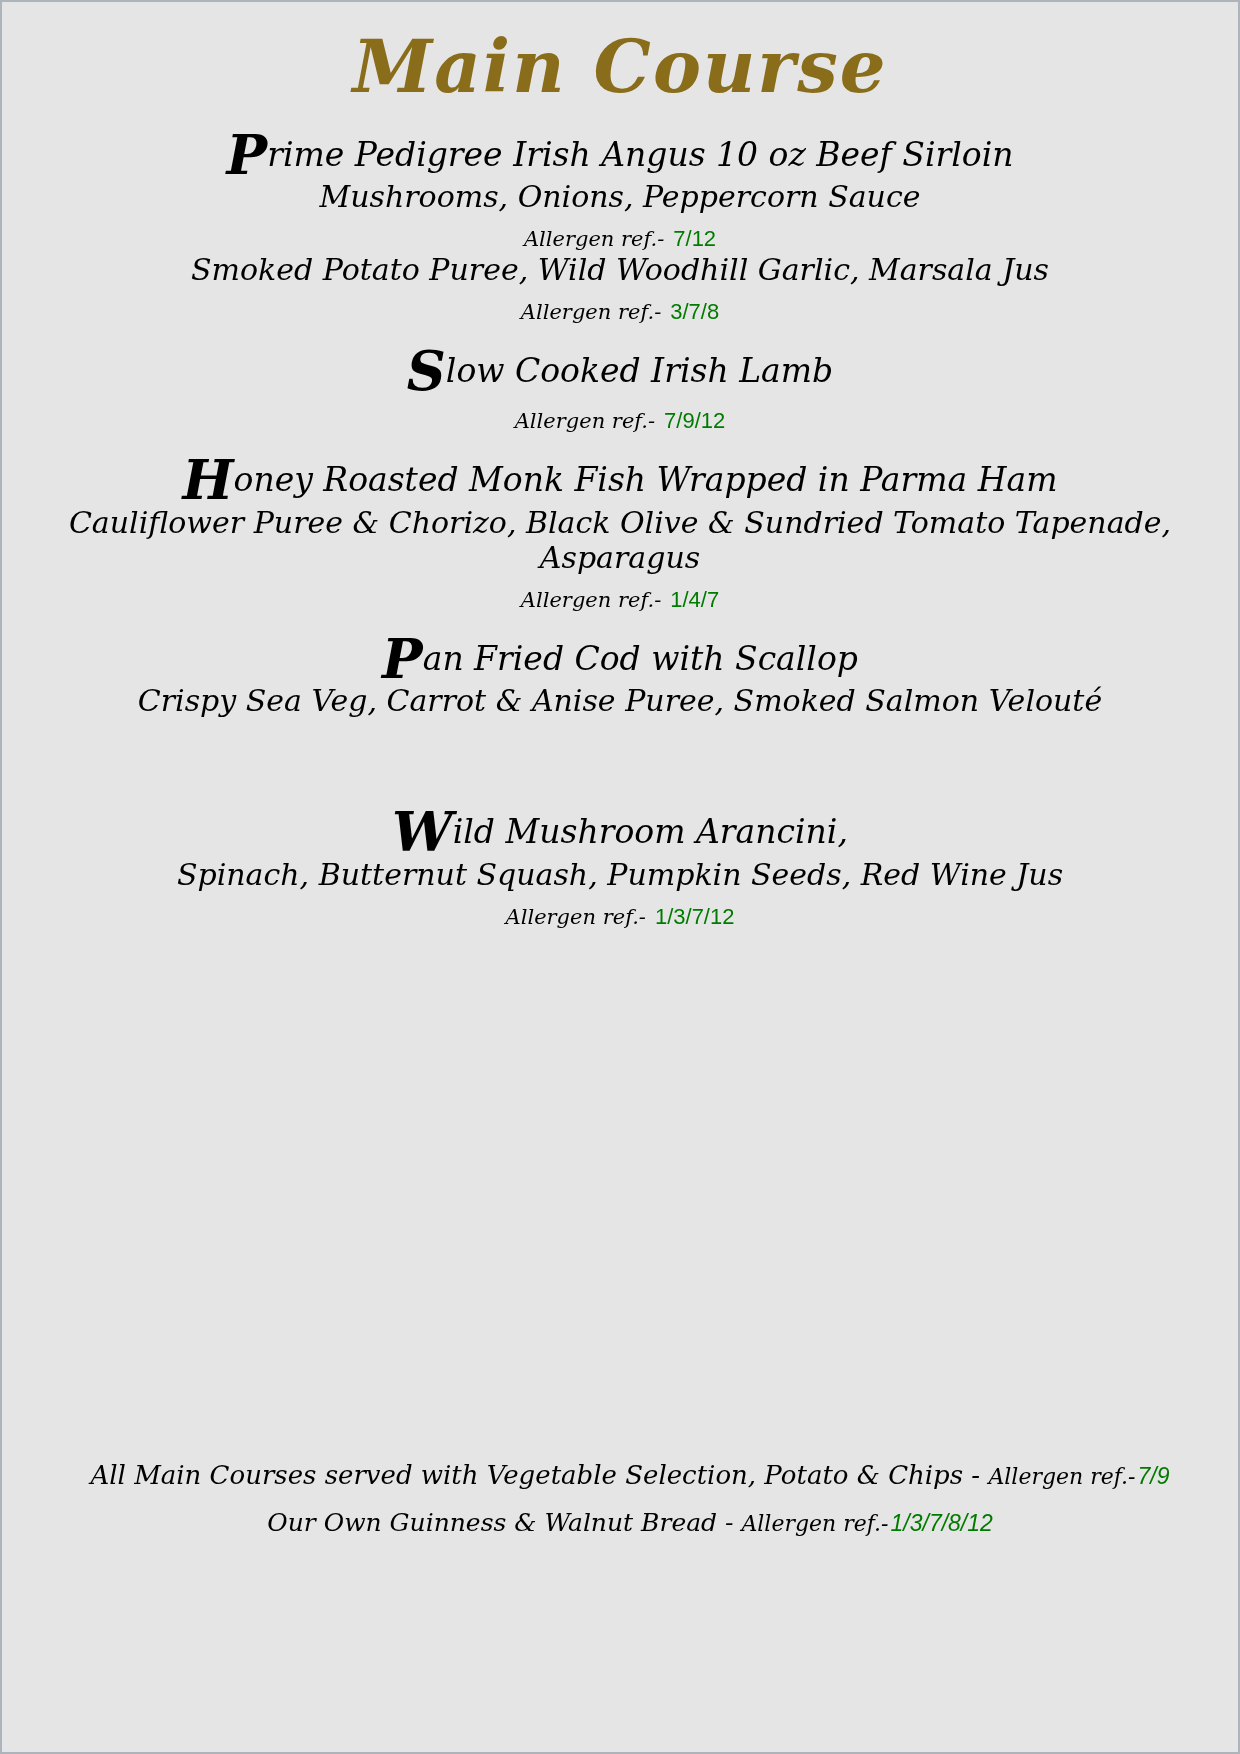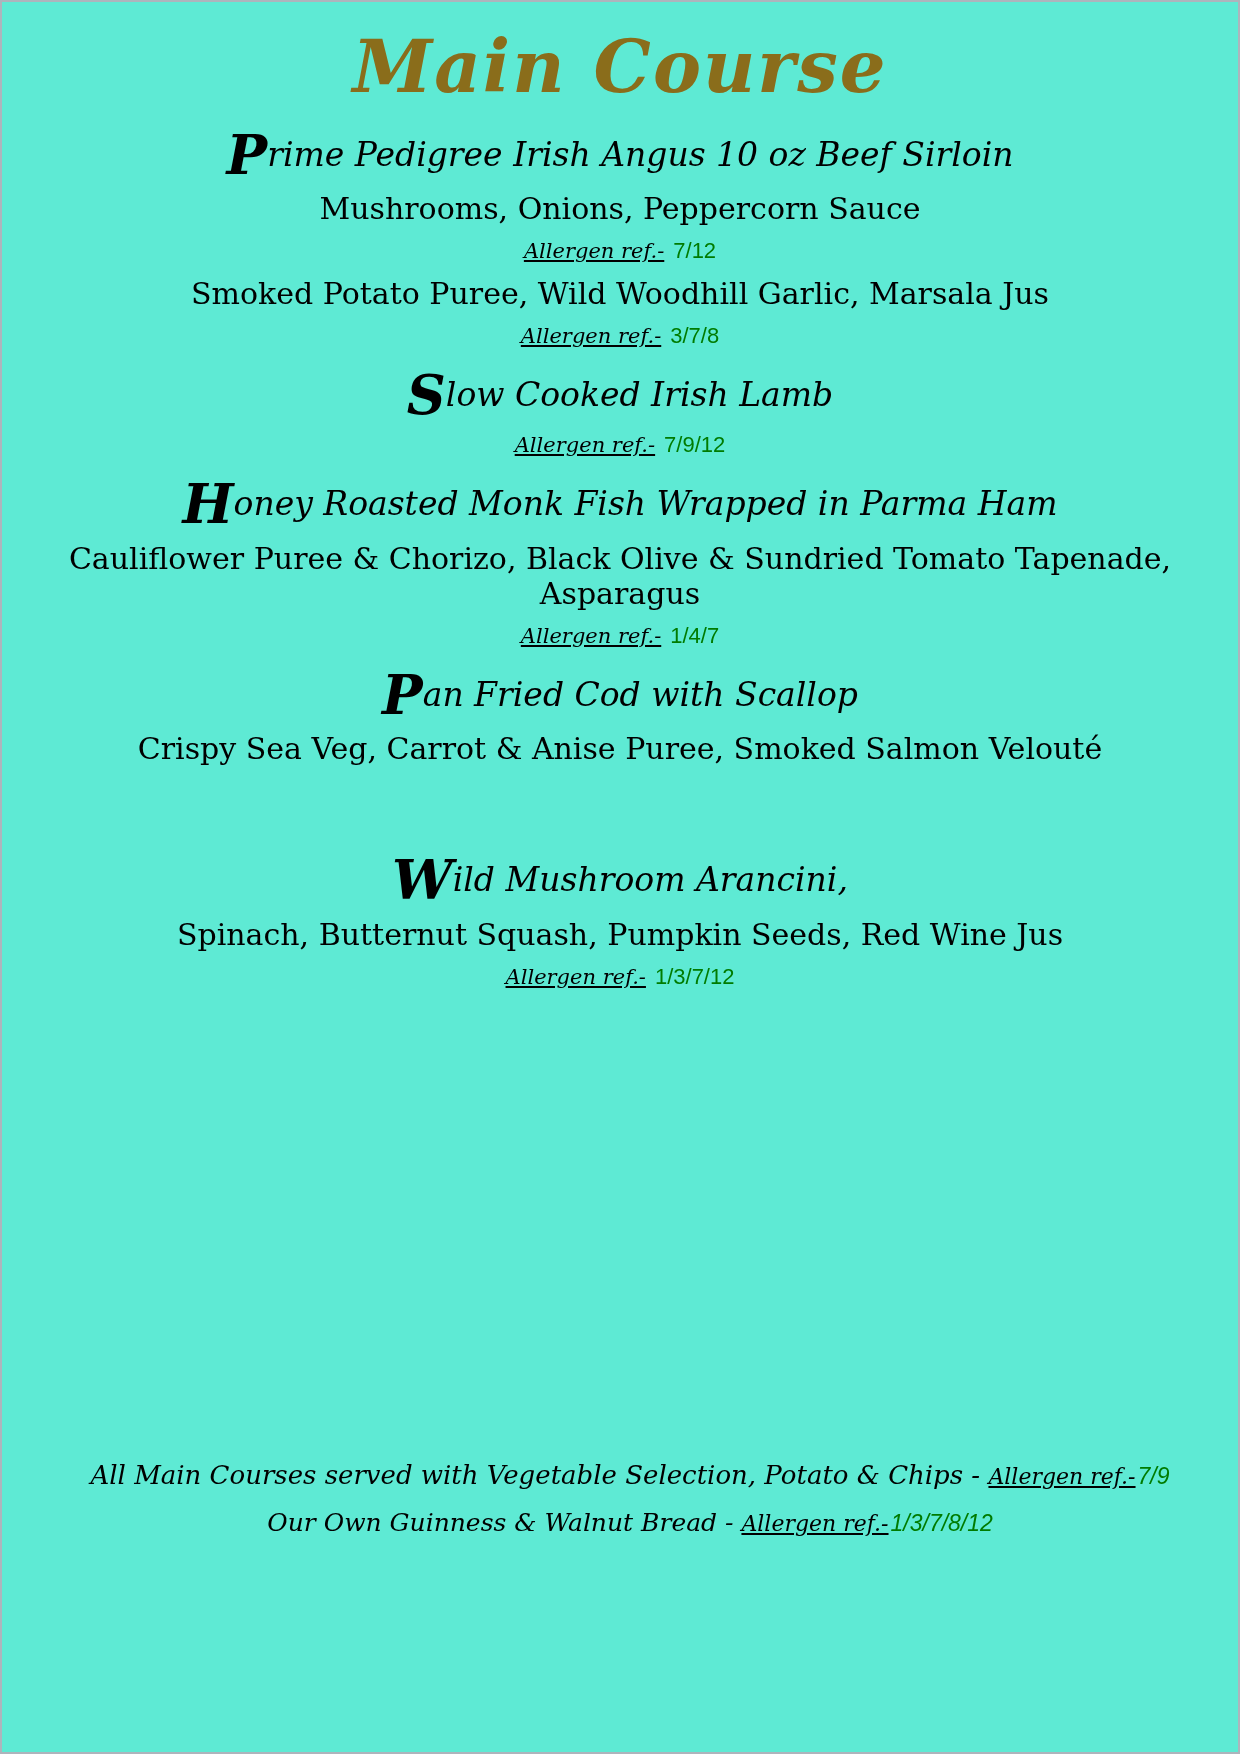--- a/index.html
+++ b/index.html
@@ -1,21 +1,21 @@
 <!DOCTYPE html>
 <html><head>
 <meta charset="utf-8">
 <style>
   html, body { margin: 0; padding: 0; background: #fff; }
   .page {
     position: relative;
     width: 1240px;
     height: 1754px;
     box-sizing: border-box;
-    background: #5eead4;
+    background: #e5e5e5;
     border: 2px solid #aeb4bc;
     overflow: hidden;
     font-family: "DejaVu Serif", serif;
     color: #000000;
     text-align: center;
   }
   .menu-title {
     margin-top: 24px;
     font-size: 72px;
     font-style: italic;
@@ -31,28 +31,27 @@
     font-style: italic;
     line-height: 1.15;
   }
   .item-initial {
     font-size: 54px;
     line-height: 0.9;
     vertical-align: -8px;
     font-weight: bold;
   }
   .item-desc {
-    margin-top: 12px;
     font-size: 30px;
+    font-style: italic;
   }
   .item-allergen { margin-top: 12px; }
   .allergen-label {
     font-size: 21px;
     font-style: italic;
-    text-decoration: underline;
   }
   .allergen-value {
     font-family: "Liberation Sans", sans-serif;
     font-size: 22px;
     font-weight: normal;
     color: #007b00;
     margin-left: 9px;
   }
   .menu-item--spaced .item-name { margin-top: 90px; }
   .menu-footer {

